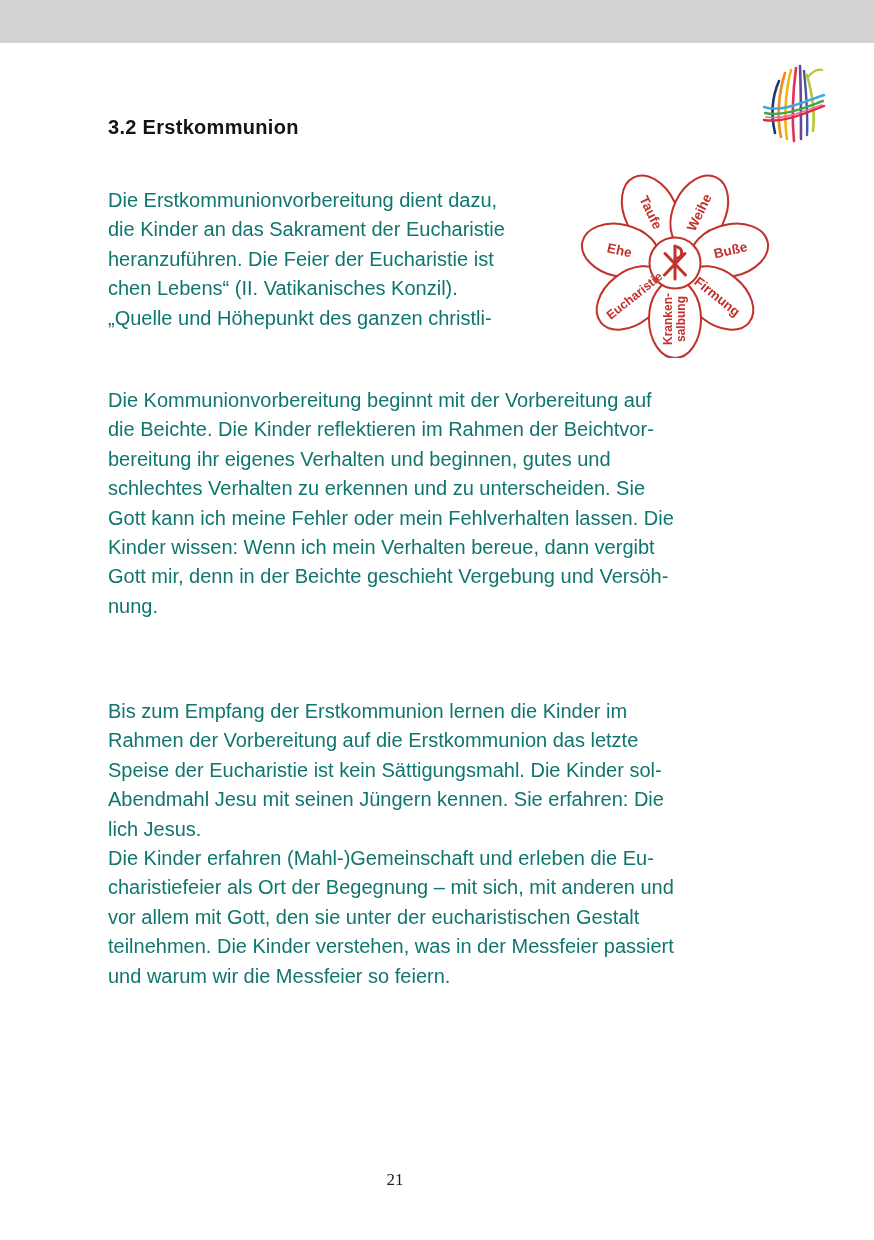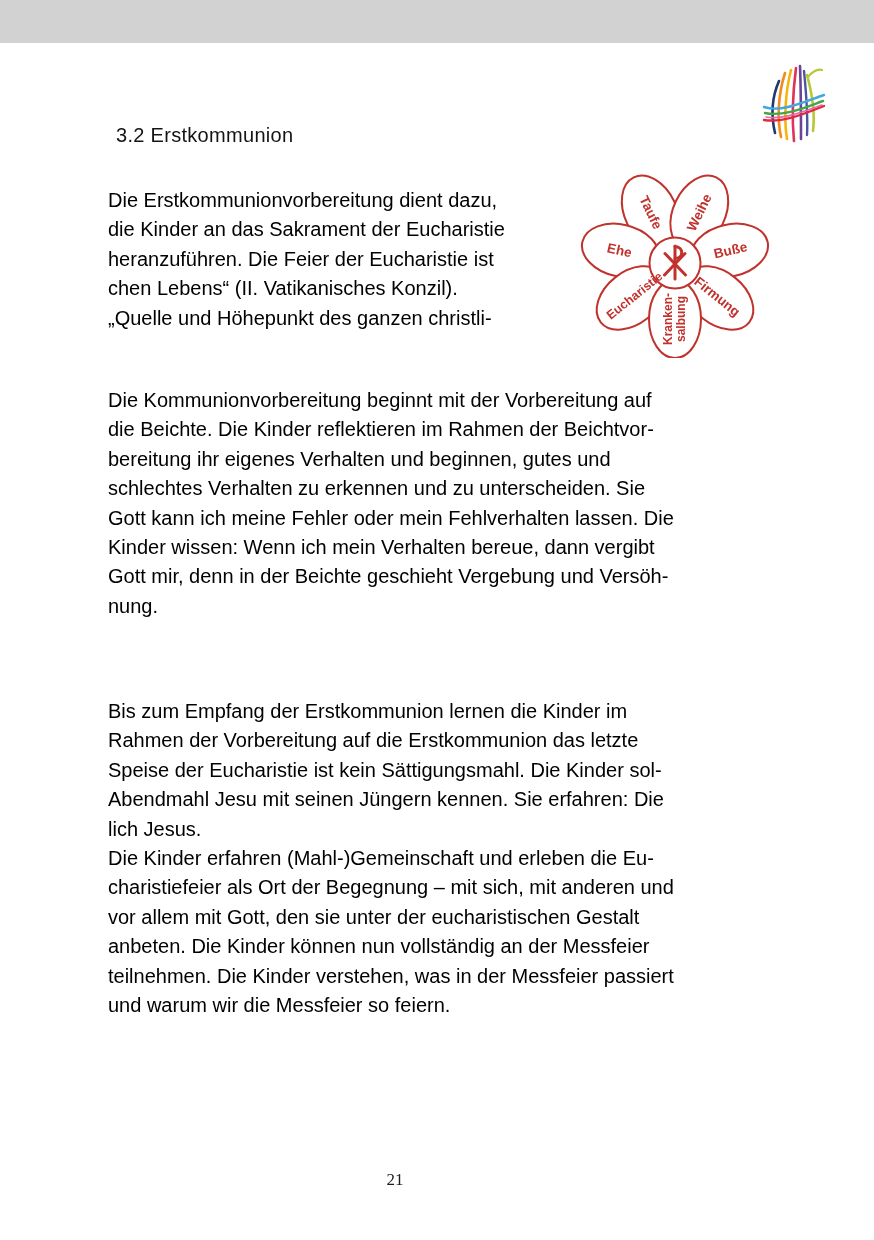--- a/index.html
+++ b/index.html
@@ -9,26 +9,26 @@
     font-family:"Liberation Sans",sans-serif;
     position:relative;
     overflow:hidden;
   }
   .topbar{
     position:absolute;left:0;top:0;width:874px;height:43px;
     background:#d2d2d2;
   }
   .page{position:absolute;left:0;top:43px;width:874px;height:1197px;background:#fff;}
   .heading{
-    position:absolute;left:108px;top:73px;margin:8px;
-    font-size:20px;font-weight:normal;color:#141414;letter-spacing:.3px;
+    position:absolute;left:108px;top:73px;margin:0;
+    font-size:20px;font-weight:bold;color:#141414;letter-spacing:.3px;
   }
   .para{
     position:absolute;left:108px;
-    font-size:20px;line-height:29.4px;color:#000000;
+    font-size:20px;line-height:29.4px;color:#0f766e;
     white-space:nowrap;
   }
   .para1{top:143px;}
   .para2{top:343px;}
   .para3{top:654px;}
   .logo{position:absolute;left:762px;top:18px;}
   .flower{position:absolute;left:580px;top:125px;}
   .pagenum{
     position:absolute;left:0;top:1127px;width:790px;text-align:center;
     font-family:"Liberation Serif",serif;font-size:17px;color:#1d1d1d;
@@ -117,20 +117,19 @@
 
   <div class="para para3">
       <div>Bis zum Empfang der Erstkommunion lernen die Kinder im</div>
       <div>Rahmen der Vorbereitung auf die Erstkommunion das letzte</div>
       <div>Speise der Eucharistie ist kein Sättigungsmahl. Die Kinder sol-</div>
       <div>Abendmahl Jesu mit seinen Jüngern kennen. Sie erfahren: Die</div>
       <div>lich Jesus.</div>
       <div>Die Kinder erfahren (Mahl-)Gemeinschaft und erleben die Eu-</div>
       <div>charistiefeier als Ort der Begegnung – mit sich, mit anderen und</div>
       <div>vor allem mit Gott, den sie unter der eucharistischen Gestalt</div>
-      <div>anbeten. Die Kinder können nun vollständig an der Messfeier</div>
       <div>teilnehmen. Die Kinder verstehen, was in der Messfeier passiert</div>
       <div>und warum wir die Messfeier so feiern.</div>
     </div>
 
   <div class="pagenum">21</div>
 
 </div>
 
 </body></html>

